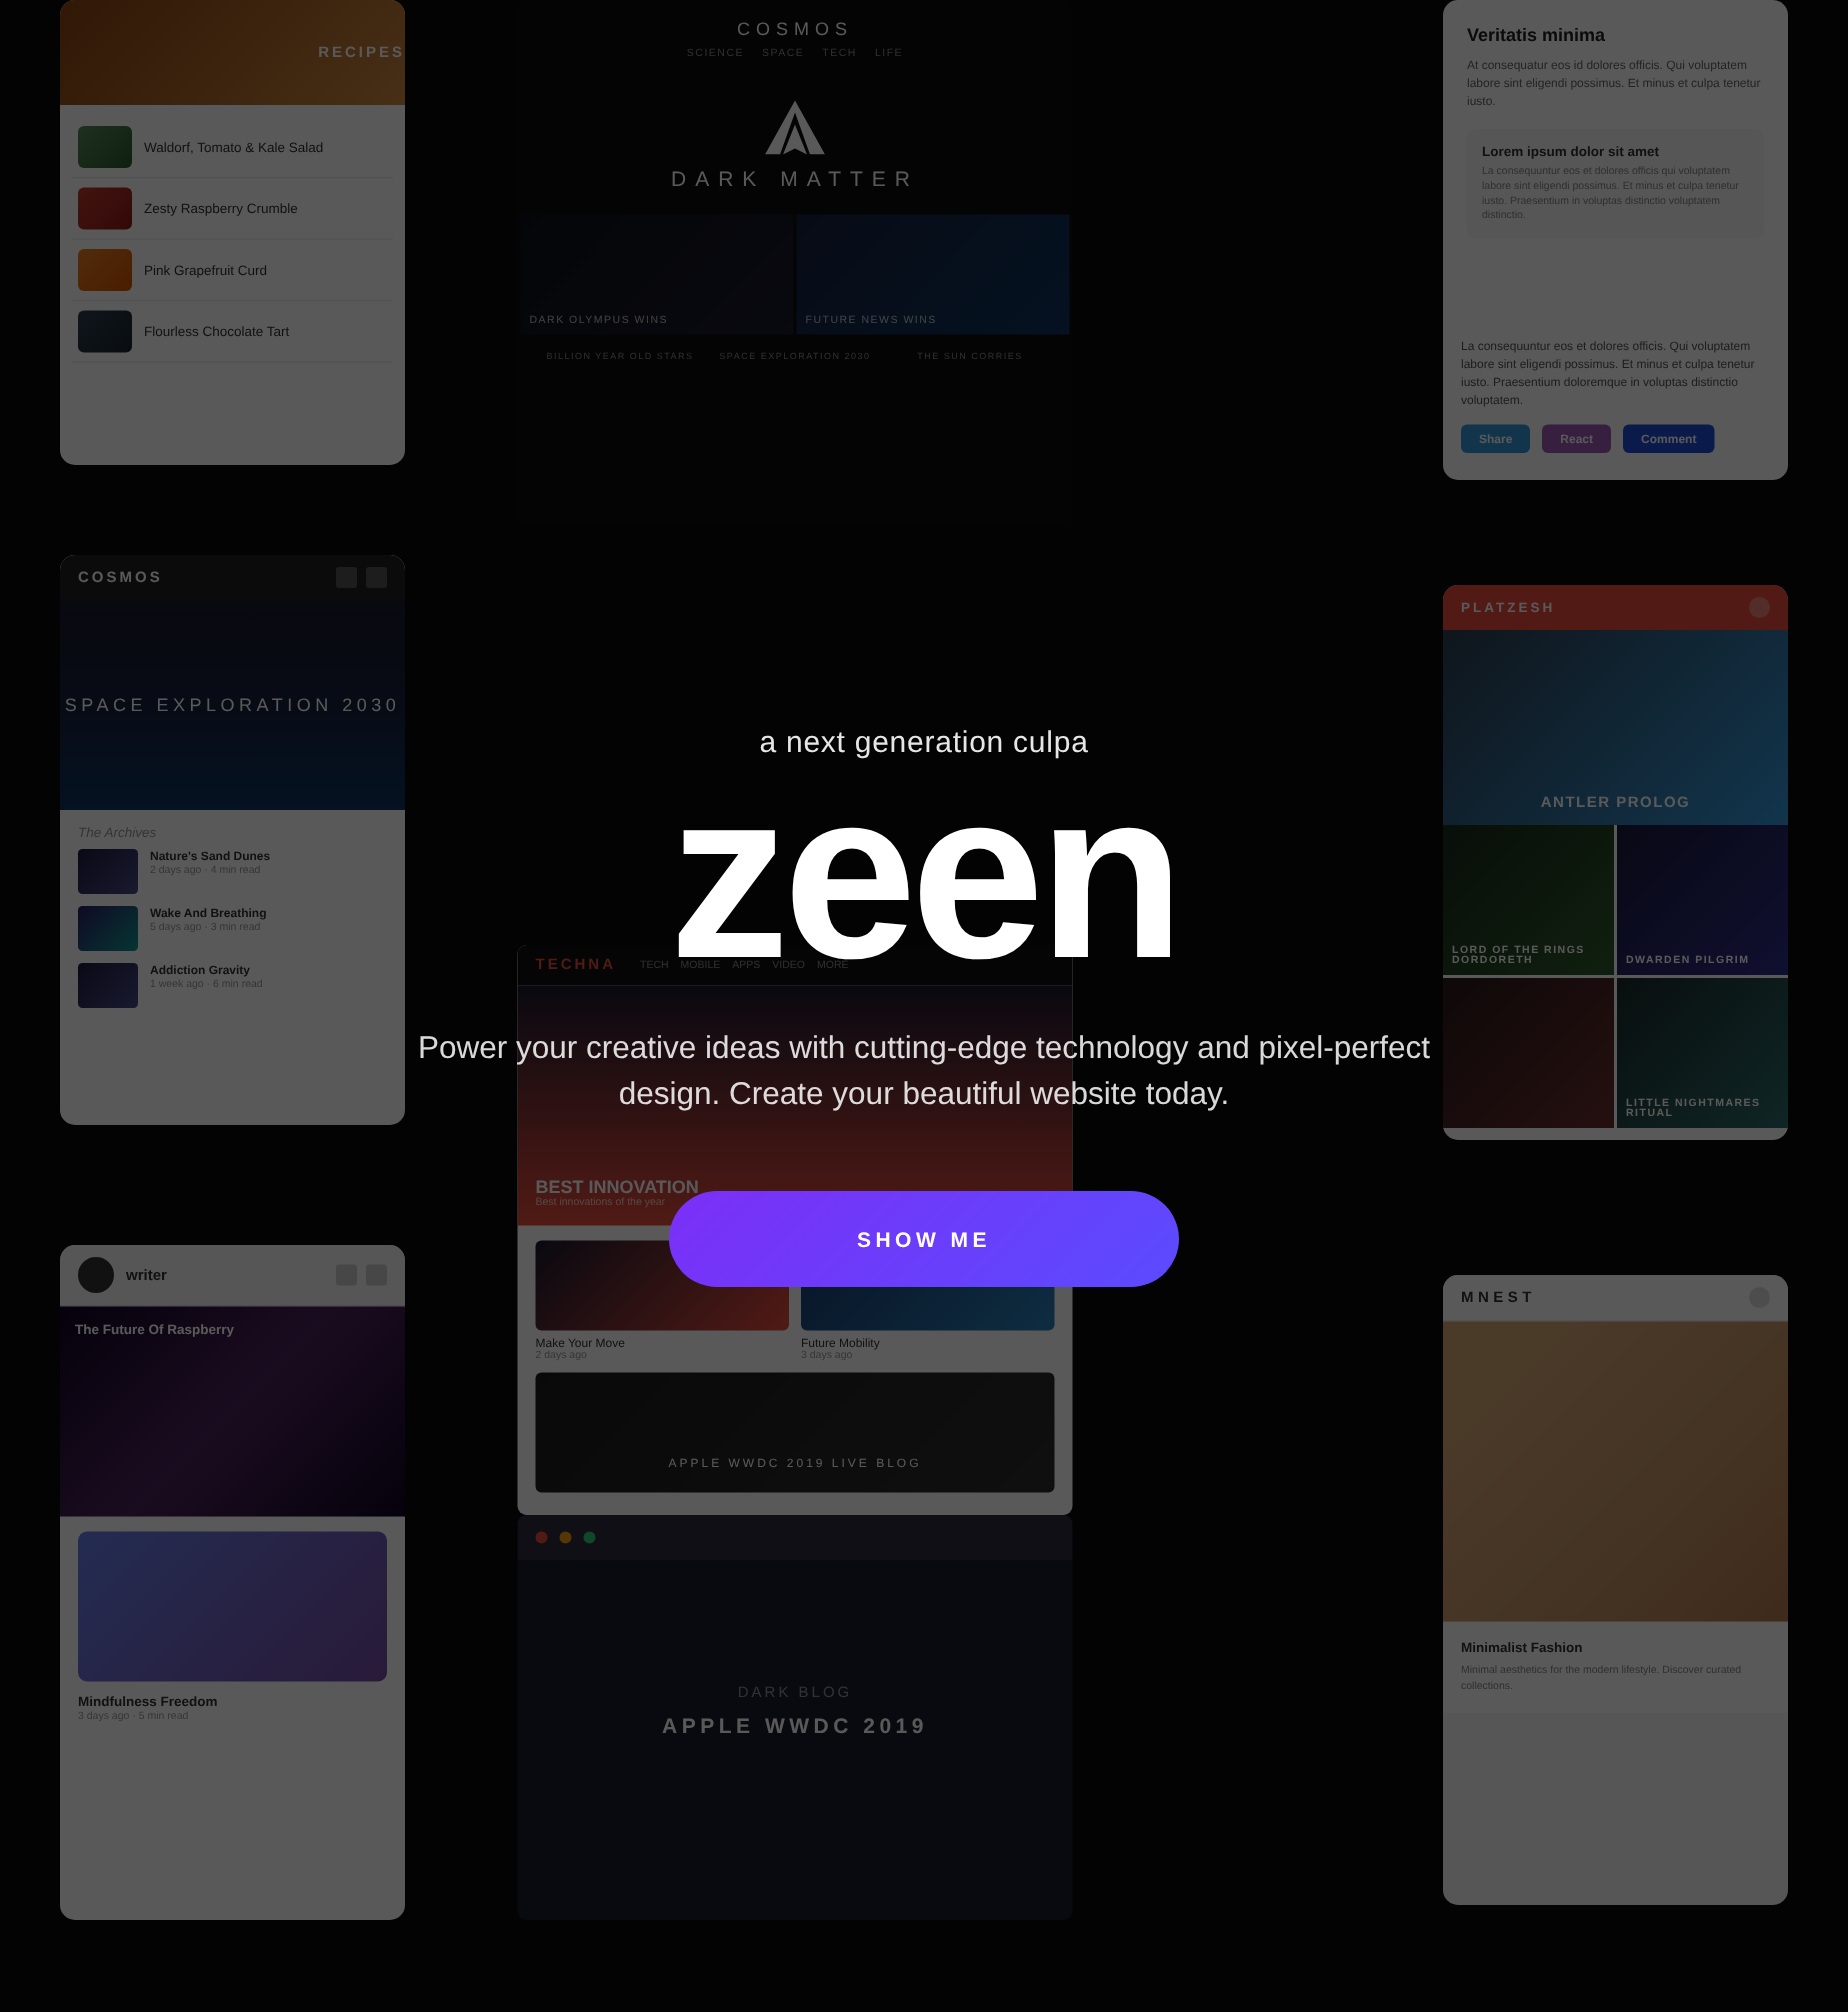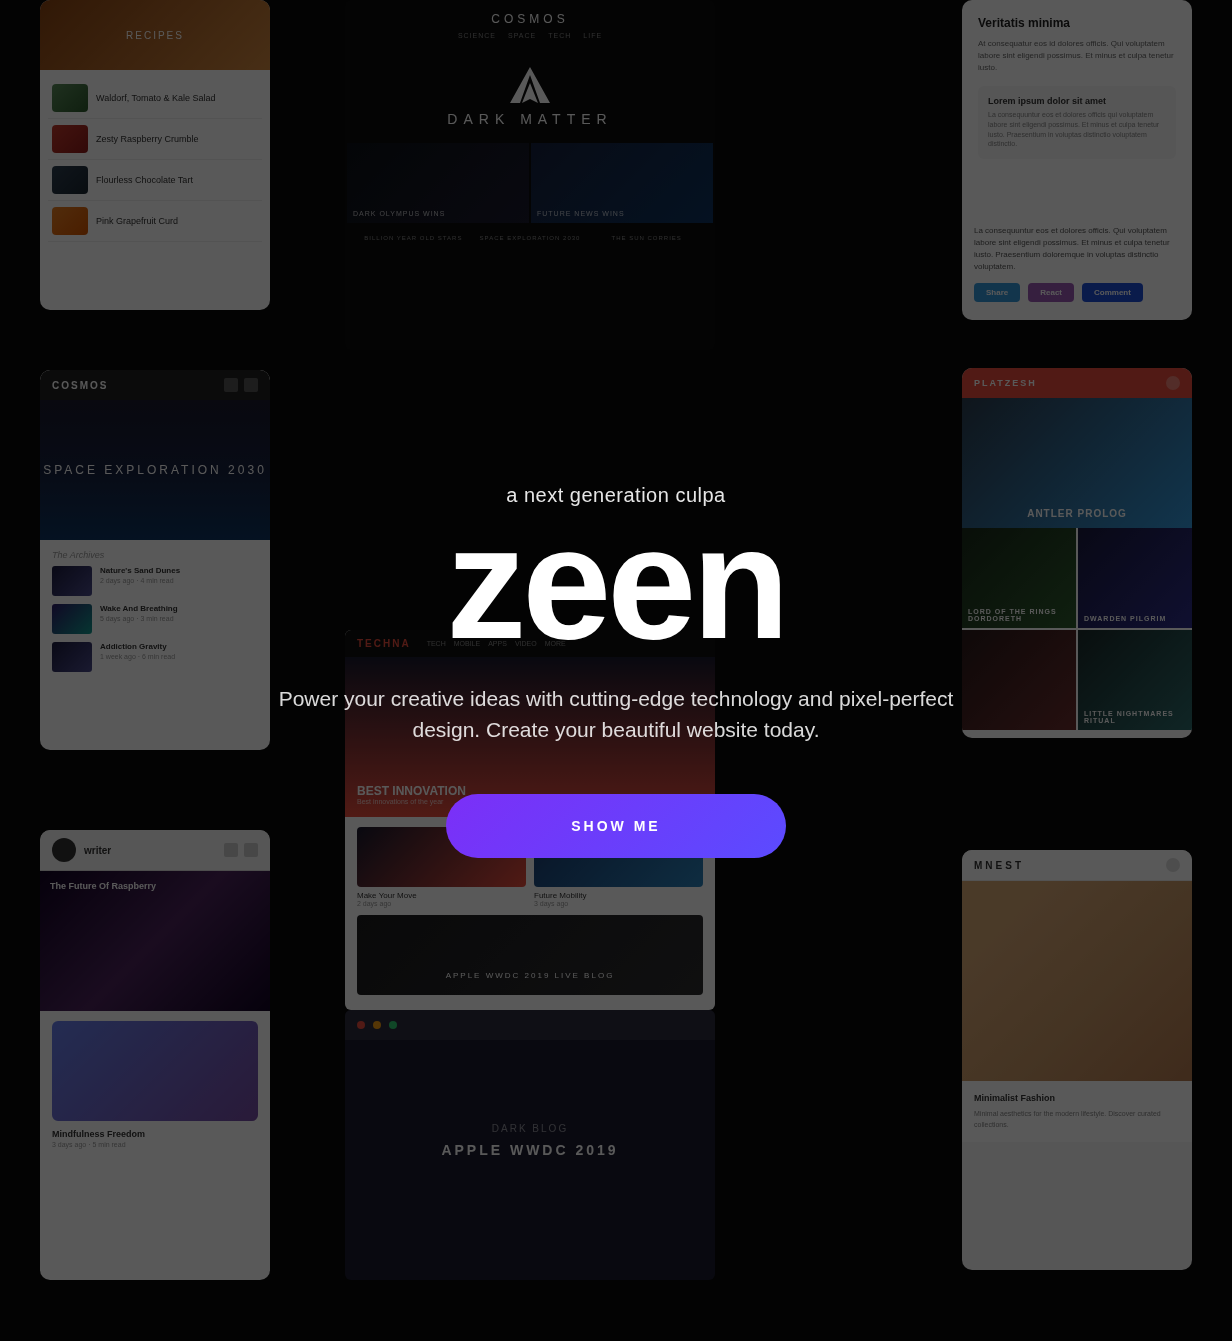--- a/index.html
+++ b/index.html
@@ -38,22 +38,22 @@
     
     .sc-food {
       top: 0; left: 40px;
       width: 230px; height: 310px;
       background: #fff;
       border-radius: 10px;
     }
     .sc-food-header {
       background: linear-gradient(135deg, #8b4513 0%, #cd853f 100%);
       height: 70px;
-      display: flex; align-items: center; justify-content: center;
-      font-size: 11px; color: #fff; font-weight: 400; letter-spacing: 1px;
+      display: flex; align-items: center; justify-content: flex-end;
+      font-size: 11px; color: #fff; font-weight: 700; letter-spacing: 1px;
     }
     .sc-food-list {
       padding: 8px;
     }
     .sc-food-item {
       display: flex; align-items: center; gap: 8px;
       padding: 6px 4px; border-bottom: 1px solid #eee;
     }
     .sc-food-thumb {
       width: 36px; height: 28px; border-radius: 4px;
@@ -243,21 +243,21 @@
     .sc-rm-actions { display: flex; gap: 8px; }
     .sc-rm-btn {
       padding: 5px 12px; border-radius: 4px; font-size: 8px; font-weight: 600;
     }
     .sc-rm-btn.blue { background: #3498db; color: #fff; }
     .sc-rm-btn.purple { background: #9b59b6; color: #fff; }
     .sc-rm-btn.teal { background: #1d4ed8; color: #fff; }
 
     
     .sc-platzesh {
-      top: 368px; right: 40px;
+      top: 390px; right: 40px;
       width: 230px; height: 370px;
       background: #fff;
       border-radius: 10px;
       overflow: hidden;
     }
     .sc-pz-header {
       background: #e74c3c; padding: 8px 12px;
       display: flex; align-items: center; justify-content: space-between;
     }
     .sc-pz-logo { font-size: 9px; color: #fff; font-weight: 700; letter-spacing: 2px; }
@@ -398,26 +398,26 @@
     <div class="sc-food-list">
       <div class="sc-food-item">
         <div class="sc-food-thumb green"></div>
         <span class="sc-food-label">Waldorf, Tomato &amp; Kale Salad</span>
       </div>
       <div class="sc-food-item">
         <div class="sc-food-thumb red"></div>
         <span class="sc-food-label">Zesty Raspberry Crumble</span>
       </div>
       <div class="sc-food-item">
+        <div class="sc-food-thumb orange"></div>
+        <span class="sc-food-label">Pink Grapefruit Curd</span>
+      </div>
+      <div class="sc-food-item">
         <div class="sc-food-thumb dark"></div>
         <span class="sc-food-label">Flourless Chocolate Tart</span>
-      </div>
-      <div class="sc-food-item">
-        <div class="sc-food-thumb orange"></div>
-        <span class="sc-food-label">Pink Grapefruit Curd</span>
       </div>
     </div>
   </div>
 
   <div class="screenshot-card sc-cosmos">
     <div class="sc-cosmos-header">
       <span class="sc-cosmos-logo">COSMOS</span>
       <div class="sc-cosmos-icons">
         <div class="sc-cosmos-icon"></div>
         <div class="sc-cosmos-icon"></div>

